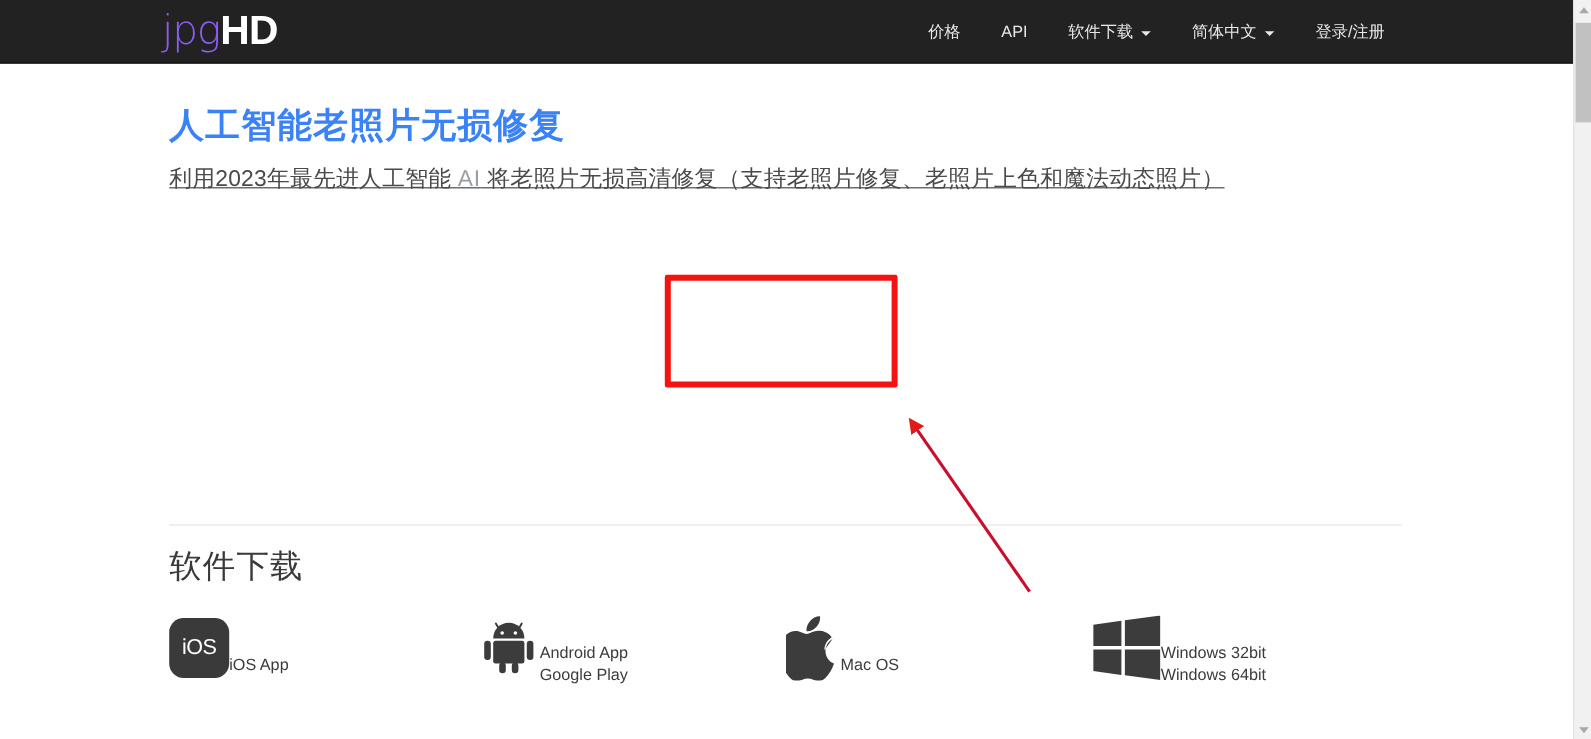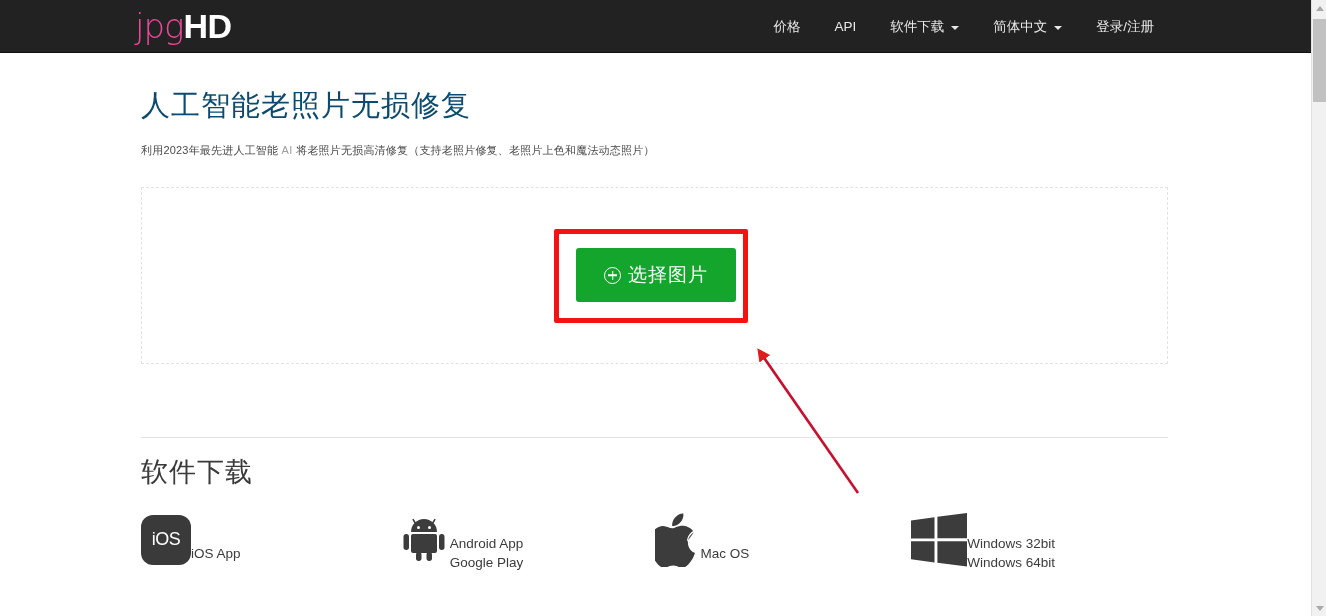--- a/index.html
+++ b/index.html
@@ -38,21 +38,21 @@
     left: 135px;
     top: 6px;
     font-size: 34px;
     line-height: 40px;
     color: #f3f3f3;
     letter-spacing: 0px;
     white-space: nowrap;
   }
   .brand .light {
     font-weight: 300;
-    color: #ec4899;
+    color: #8b5cf6;
     font-family: "DejaVu Sans", sans-serif;
     letter-spacing: -1px;
   }
   .brand .bold {
     font-weight: bold;
     color: #ffffff;
     letter-spacing: -0.5px;
   }
 
   .nav {
@@ -91,34 +91,35 @@
     position: absolute;
     left: 141px;
     top: 53px;
     width: 1027px;
   }
 
   .page-title {
     margin: 0;
     padding-top: 32px;
     font-size: 29px;
-    font-weight: 400;
-    color: #0c4a6e;
+    font-weight: 700;
+    color: #3b82f6;
     letter-spacing: 1px;
     line-height: 40px;
   }
 
   .page-subtitle {
     margin: 0;
     padding-top: 12px;
-    font-size: 11px;
+    font-size: 19px;
     color: #4a4a4a;
     line-height: 26px;
     font-weight: 400;
     letter-spacing: 0.2px;
+    text-decoration: underline;
   }
   .page-subtitle .ai-word {
     color: #9aa0a6;
     font-family: "Liberation Sans", sans-serif;
     letter-spacing: 0.5px;
   }
 
   
   .dropzone {
     position: absolute;
@@ -329,26 +330,20 @@
         </a>
       </nav>
     </div>
   </div>
 
   <div class="container">
     <h1 class="page-title">人工智能老照片无损修复</h1>
     <p class="page-subtitle"><span>利用2023年最先进人工智能 </span><span class="ai-word">AI</span><span> 将老照片无损高清修复（支持老照片修复、老照片上色和魔法动态照片）</span></p>
   </div>
 
-  <div class="dropzone">
-    <button class="upload-btn">
-      <span class="plus-circle"></span>
-      <span>选择图片</span>
-    </button>
-  </div>
 
   <div class="divider"></div>
   <h2 class="section-title">软件下载</h2>
 
   <div class="downloads">
 
     <div class="dl-item">
       <div class="dl-icon">
         <div class="ios-badge">iOS</div>
       </div>

